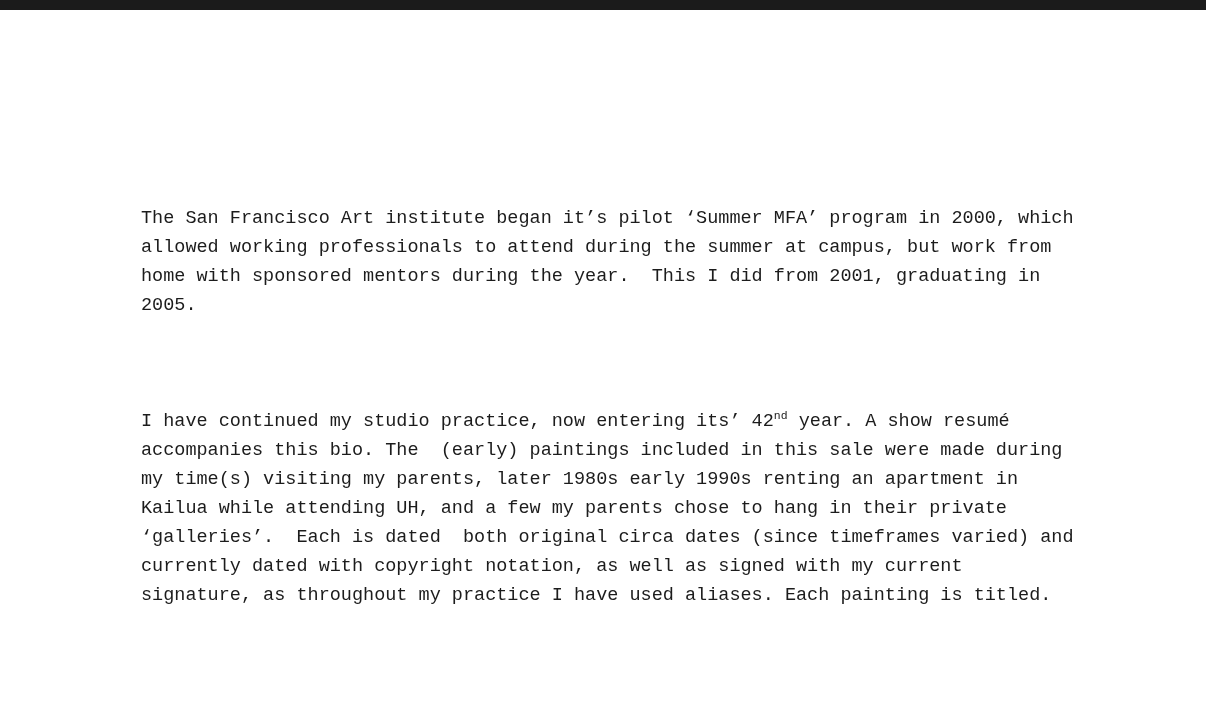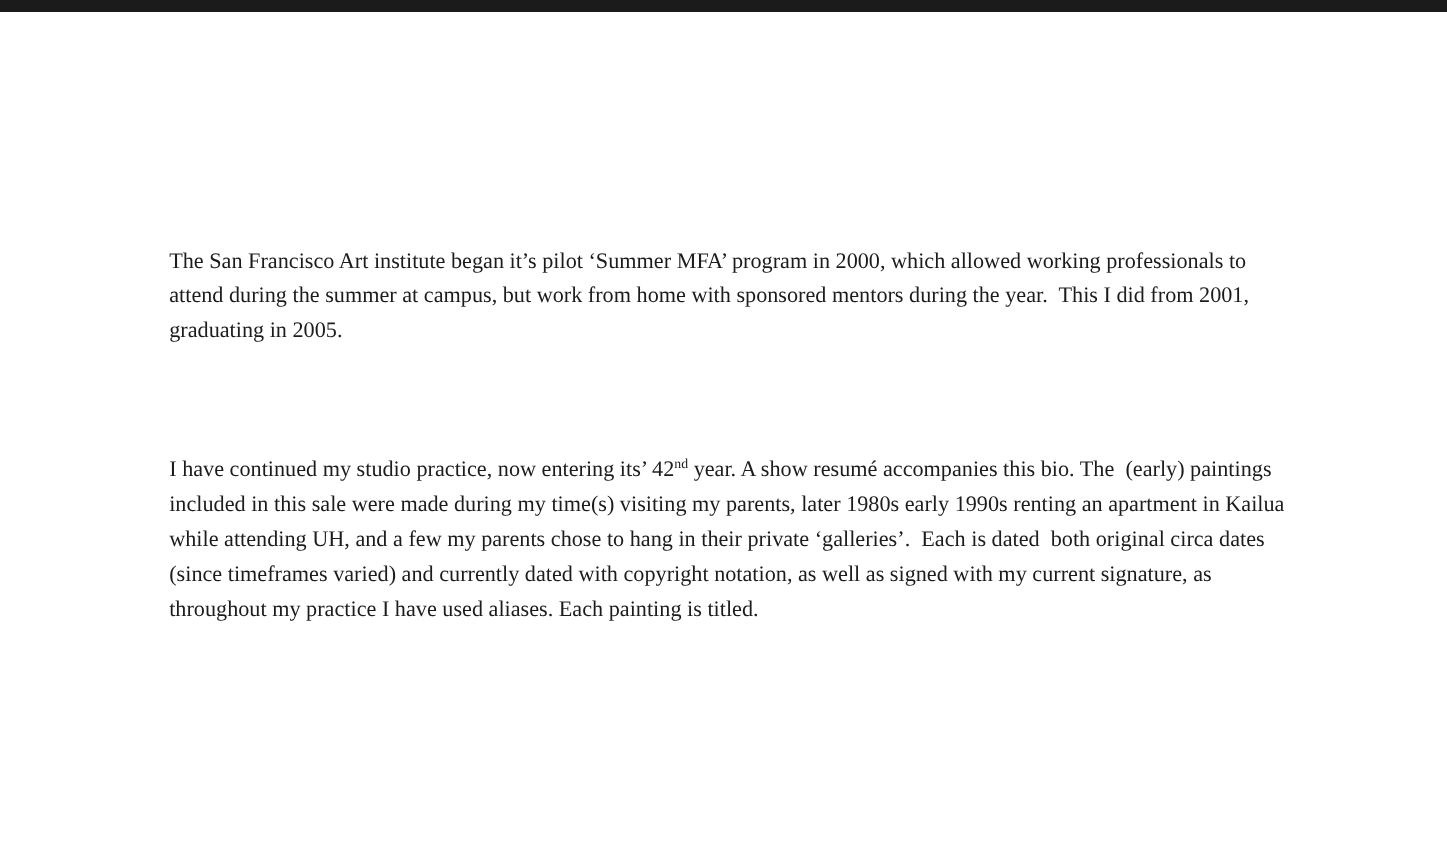--- a/index.html
+++ b/index.html
@@ -6,21 +6,21 @@
     margin: 0;
     padding: 0;
     background: #ffffff;
   }
   .screen {
     position: relative;
     width: 1206px;
     height: 703px;
     background: #ffffff;
     overflow: hidden;
-    font-family: Liberation Serif, serif;
+    font-family: Liberation Mono, monospace;
   }
   .top-bar {
     position: absolute;
     top: 0;
     left: 0;
     width: 100%;
     height: 10px;
     background: #1b1b1b;
   }
   .content {

